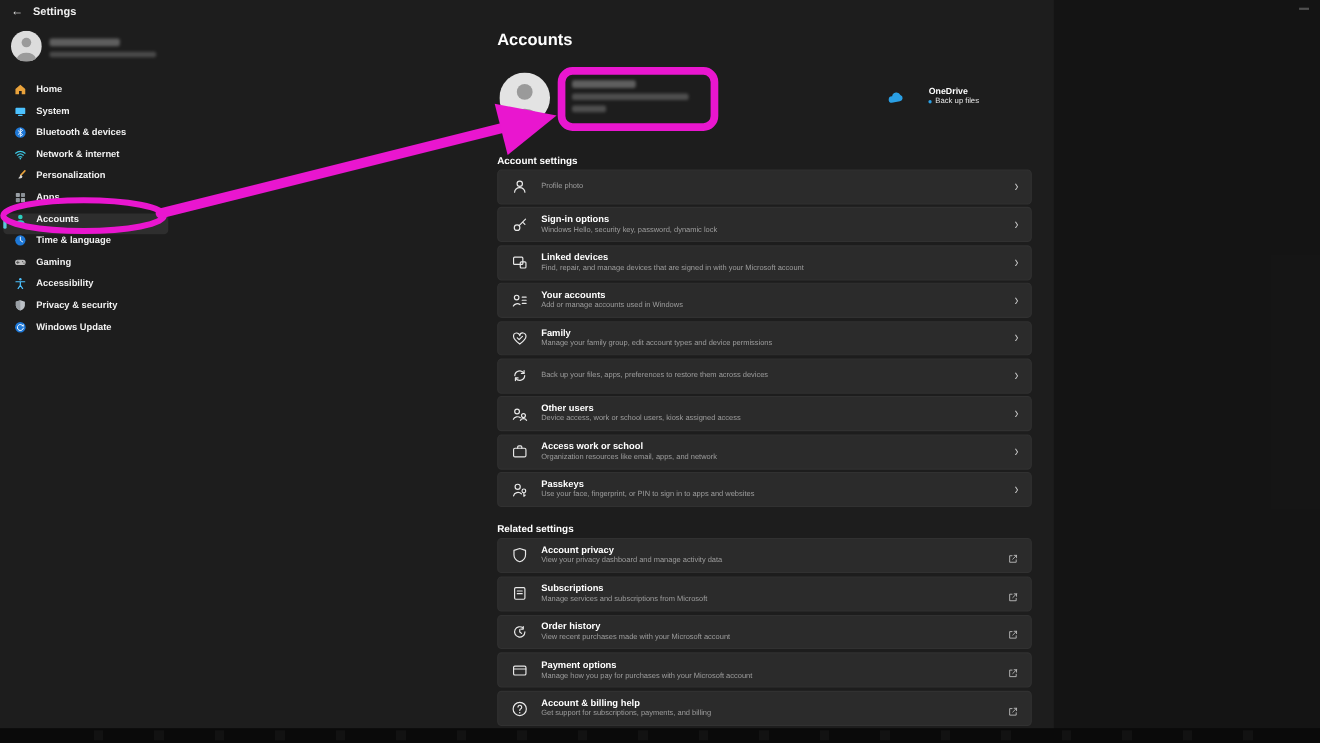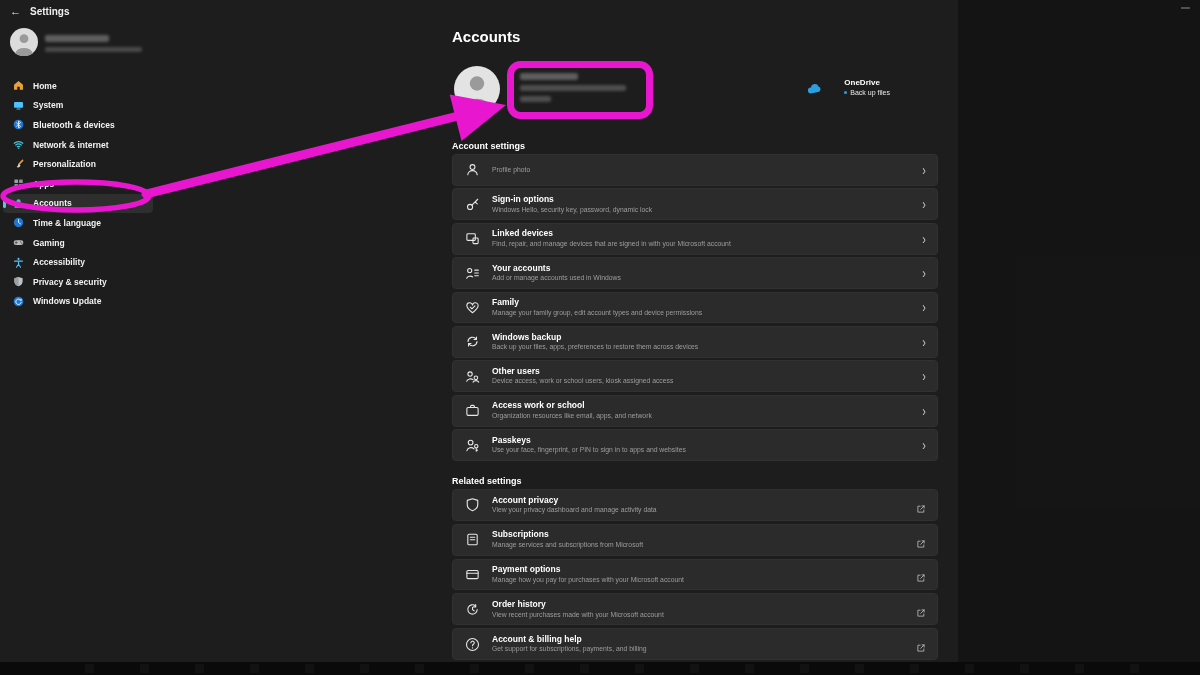--- a/index.html
+++ b/index.html
@@ -14,21 +14,21 @@
     border:1px solid #4b4b4b;border-radius:9px;display:flex;align-items:center;padding:0 8px;gap:6px;}
   .searchbox input{background:transparent;border:none;outline:none;color:#cfcfcf;font-size:7.5px;width:100%;padding:0;}
   .searchbox input::placeholder{color:#bdbdbd;}
   .minimize{position:absolute;left:1181px;top:7px;width:9px;height:1.5px;background:#6f6f6f;}
 
   
   .sidebar{position:absolute;left:0;top:24px;width:156px;}
   .s-user{position:relative;height:44px;margin:2px 0 6px 0;}
   .s-avatar{position:absolute;left:10px;top:2px;width:28px;height:28px;}
   .nav{display:flex;flex-direction:column;}
-  .nav-item{position:relative;display:flex;align-items:center;gap:9px;height:19.6px;margin:0 3px;
+  .nav-item{position:relative;display:flex;gap:9px;height:19.6px;margin:0 3px;
     padding-left:10px;border-radius:4px;color:#f2f2f2;font-size:8.5px;font-weight:600;cursor:default;}
   .nav-item .nicon{width:11px;height:11px;display:flex;align-items:center;justify-content:center;flex:0 0 11px;}
   .nav-item.selected{background:#2e2e2e;}
   .nav-item.selected::before{content:"";position:absolute;left:0;top:5px;width:2.5px;height:9px;border-radius:2px;background:#5ac6d9;}
 
   
   .main{position:absolute;left:452px;top:24px;width:486px;}
   .page-title{position:absolute;left:0;top:4px;color:#fff;font-size:15px;font-weight:600;}
   .profile{position:absolute;left:0;top:40px;width:486px;height:62px;}
   .p-avatar{position:absolute;left:2px;top:2px;width:46px;height:46px;}
@@ -303,21 +303,20 @@
       <div class="srow">
         <span class="ric">
             <svg width="15" height="15" viewBox="0 0 16 16">
               <path d="M3.2 8 a4.8 4.8 0 0 1 8.8-2.4"></path>
               <path d="M12.8 8 a4.8 4.8 0 0 1-8.8 2.4"></path>
               <path d="M12.2 3.2 V5.8 H9.6"></path>
               <path d="M3.8 12.8 V10.2 H6.4"></path>
             </svg>
           </span>
         <span class="rtxt">
-            <span class="rt">Windows backup</span>
             <span class="rs">Back up your files, apps, preferences to restore them across devices</span>
           </span>
         <span class="chev">›</span>
       </div>
 
       <div class="srow">
         <span class="ric">
             <svg width="15" height="15" viewBox="0 0 16 16">
               <circle cx="5.4" cy="5.4" r="2.3"></circle>
               <path d="M1.8 13 a4.4 4 0 0 1 6.8-1.6"></path>
@@ -393,44 +392,44 @@
             <span class="rs">Manage services and subscriptions from Microsoft</span>
           </span>
         <span class="ext"><svg width="10" height="10" viewBox="0 0 16 16">
               <path d="M6.5 3.5 H3 V13 H12.5 V9.5 M9.5 3 H13 V6.5 M13 3 L7.5 8.5"></path>
             </svg></span>
       </div>
 
       <div class="srow">
         <span class="ric">
             <svg width="15" height="15" viewBox="0 0 16 16">
-              <rect x="2" y="3.8" width="12" height="8.6" rx="1.3"></rect>
-              <path d="M2 6.6 H14"></path>
-            </svg>
-          </span>
-        <span class="rtxt">
-            <span class="rt">Payment options</span>
-            <span class="rs">Manage how you pay for purchases with your Microsoft account</span>
+              <path d="M13 8 a5 5 0 1 1-1.8-3.9"></path>
+              <path d="M11.4 2.8 V5.2 H9"></path>
+              <path d="M8 5.6 V8 L9.8 9.4"></path>
+            </svg>
+          </span>
+        <span class="rtxt">
+            <span class="rt">Order history</span>
+            <span class="rs">View recent purchases made with your Microsoft account</span>
           </span>
         <span class="ext"><svg width="10" height="10" viewBox="0 0 16 16">
               <path d="M6.5 3.5 H3 V13 H12.5 V9.5 M9.5 3 H13 V6.5 M13 3 L7.5 8.5"></path>
             </svg></span>
       </div>
 
       <div class="srow">
         <span class="ric">
             <svg width="15" height="15" viewBox="0 0 16 16">
-              <path d="M13 8 a5 5 0 1 1-1.8-3.9"></path>
-              <path d="M11.4 2.8 V5.2 H9"></path>
-              <path d="M8 5.6 V8 L9.8 9.4"></path>
-            </svg>
-          </span>
-        <span class="rtxt">
-            <span class="rt">Order history</span>
-            <span class="rs">View recent purchases made with your Microsoft account</span>
+              <rect x="2" y="3.8" width="12" height="8.6" rx="1.3"></rect>
+              <path d="M2 6.6 H14"></path>
+            </svg>
+          </span>
+        <span class="rtxt">
+            <span class="rt">Payment options</span>
+            <span class="rs">Manage how you pay for purchases with your Microsoft account</span>
           </span>
         <span class="ext"><svg width="10" height="10" viewBox="0 0 16 16">
               <path d="M6.5 3.5 H3 V13 H12.5 V9.5 M9.5 3 H13 V6.5 M13 3 L7.5 8.5"></path>
             </svg></span>
       </div>
 
       <div class="srow">
         <span class="ric">
             <svg width="15" height="15" viewBox="0 0 16 16">
               <circle cx="8" cy="8" r="6.4"></circle>

